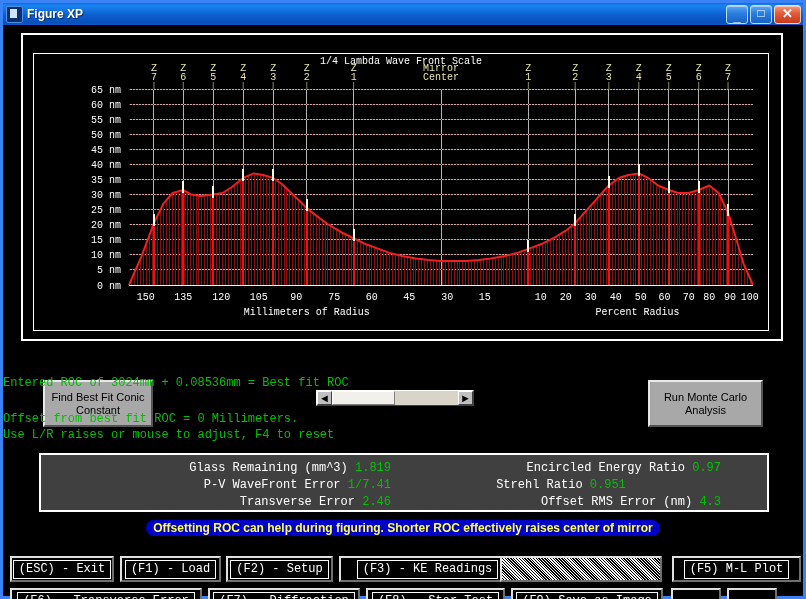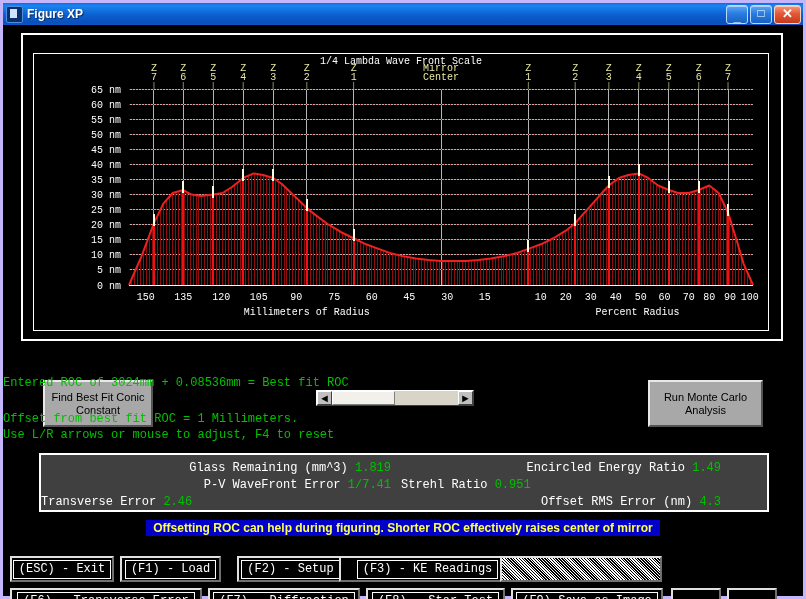--- a/index.html
+++ b/index.html
@@ -6,21 +6,21 @@
   html,body{margin:0;padding:0;}
   body{
     width:806px;height:599px;overflow:hidden;
     background:#000000;
     font-family:"Liberation Mono", monospace;
   }
   
   #window{
     position:absolute;left:0;top:0;width:806px;height:599px;
     background:#ef4444;
-    border:3px solid #c4b5fd;
+    border:3px solid #3b82f6;
     box-sizing:border-box;
   }
   #titlebar{
     position:absolute;left:0;top:0;width:100%;height:22px;
     background:linear-gradient(180deg,#0b6ede 0%,#1a84f0 12%,#0c5fd0 55%,#0a50bb 88%,#0b55c8 100%);
     display:flex;align-items:center;
     box-sizing:border-box;padding:0 2px 0 3px;
   }
   #winicon{
     width:15px;height:15px;flex:0 0 auto;margin-right:4px;
@@ -131,21 +131,21 @@
   .res-lbl{color:#ffffff;}
   .res-val{color:#00c000;}
 
   
   #status{
     position:absolute;left:0;right:0;top:494px;text-align:center;
   }
   #status span{
     background:#0000c8;color:#ffff50;
     font-family:"Liberation Sans",sans-serif;font-size:12px;font-weight:bold;
-    padding:1px 7px;white-space:nowrap;
+    padding:1px 7px;white-space:nowrap;border-radius:8px;
   }
 
   
   .fbtn{
     position:absolute;background:#000000;color:#ffffff;
     font-family:"Liberation Mono",monospace;font-size:12px;
     display:flex;align-items:center;justify-content:center;
     border-top:2px solid #e0e0e0;border-left:2px solid #e0e0e0;
     border-right:2px solid #707070;border-bottom:2px solid #707070;
     box-sizing:border-box;white-space:nowrap;cursor:pointer;
@@ -574,70 +574,73 @@
         <span>◄</span>
       </div>
       <div class="strack">
         <div class="sthumb" style="left:0;width:50%;"></div>
       </div>
       <div class="sarrow">
         <span>►</span>
       </div>
     </div>
 
-    <div class="greentext" style="left:0;right:0;top:387px;">Offset from best fit ROC = 1 Millimeters.</div>
-    <div class="greentext" style="left:0;right:0;top:403px;">Use L/R arrows or mouse to adjust, F4 to reset</div>
+    <div class="greentext" style="left:0;right:0;top:387px;">Offset from best fit ROC = 0 Millimeters.</div>
+    <div class="greentext" style="left:0;right:0;top:403px;">Use L/R raises or mouse to adjust, F4 to reset</div>
 
     <div id="results">
       <div class="res-row" style="left:0;top:6px;width:350px;text-align:right;">
         <span class="res-lbl">Glass Remaining (mm^3)</span>
         <span class="res-val">1.819</span>
       </div>
       <div class="res-row" style="left:0;top:23px;width:350px;text-align:right;">
         <span class="res-lbl">P-V WaveFront Error</span>
         <span class="res-val">1/7.41</span>
       </div>
-      <div class="res-row" style="left:0;top:40px;width:350px;text-align:left;">
+      <div class="res-row" style="left:0;top:40px;width:350px;text-align:right;">
         <span class="res-lbl">Transverse Error</span>
         <span class="res-val">2.46</span>
       </div>
 
       <div class="res-row" style="left:360px;top:6px;width:320px;text-align:right;">
         <span class="res-lbl">Encircled Energy Ratio</span>
-        <span class="res-val">1.49</span>
-      </div>
-      <div class="res-row" style="left:360px;top:23px;width:320px;text-align:left;">
+        <span class="res-val">0.97</span>
+      </div>
+      <div class="res-row" style="left:360px;top:23px;width:320px;text-align:center;">
         <span class="res-lbl">Strehl Ratio</span>
         <span class="res-val">0.951</span>
       </div>
       <div class="res-row" style="left:360px;top:40px;width:320px;text-align:right;">
         <span class="res-lbl">Offset RMS Error (nm)</span>
         <span class="res-val">4.3</span>
       </div>
     </div>
 
     <div id="status">
       <span>Offsetting ROC can help during figuring. Shorter ROC effectively raises center of mirror</span>
     </div>
 
     <div class="fbtn" style="left:7px;top:531px;width:104px;height:26px;">
       <span class="inner">(ESC) - Exit</span>
     </div>
     <div class="fbtn" style="left:117px;top:531px;width:101px;height:26px;">
       <span class="inner">(F1) - Load</span>
     </div>
-    <div class="fbtn" style="left:234px;top:531px;width:107px;height:26px;">
+    <div class="fbtn" style="left:223px;top:531px;width:107px;height:26px;">
       <span class="inner">(F2) - Setup</span>
     </div>
     <div class="fbtn" style="left:336px;top:531px;width:177px;height:26px;">
       <span class="inner">(F3) - KE Readings</span>
     </div>
     <div class="fbtn checker" style="left:497px;top:531px;width:162px;height:26px;">
       <span class="inner">(F4) - Surface Error</span>
     </div>
+    <div class="fbtn" style="left:669px;top:531px;width:129px;height:26px;">
+      <span class="inner">(F5) M-L Plot</span>
+    </div>
 
     <div class="fbtn" style="left:7px;top:563px;width:192px;height:26px;">
       <span class="inner">(F6) - Transverse Error</span>
     </div>
     <div class="fbtn" style="left:205px;top:563px;width:152px;height:26px;">
       <span class="inner">(F7) - Diffraction</span>
     </div>
     <div class="fbtn" style="left:363px;top:563px;width:139px;height:26px;">
       <span class="inner">(F8) - Star Test</span>
     </div>

